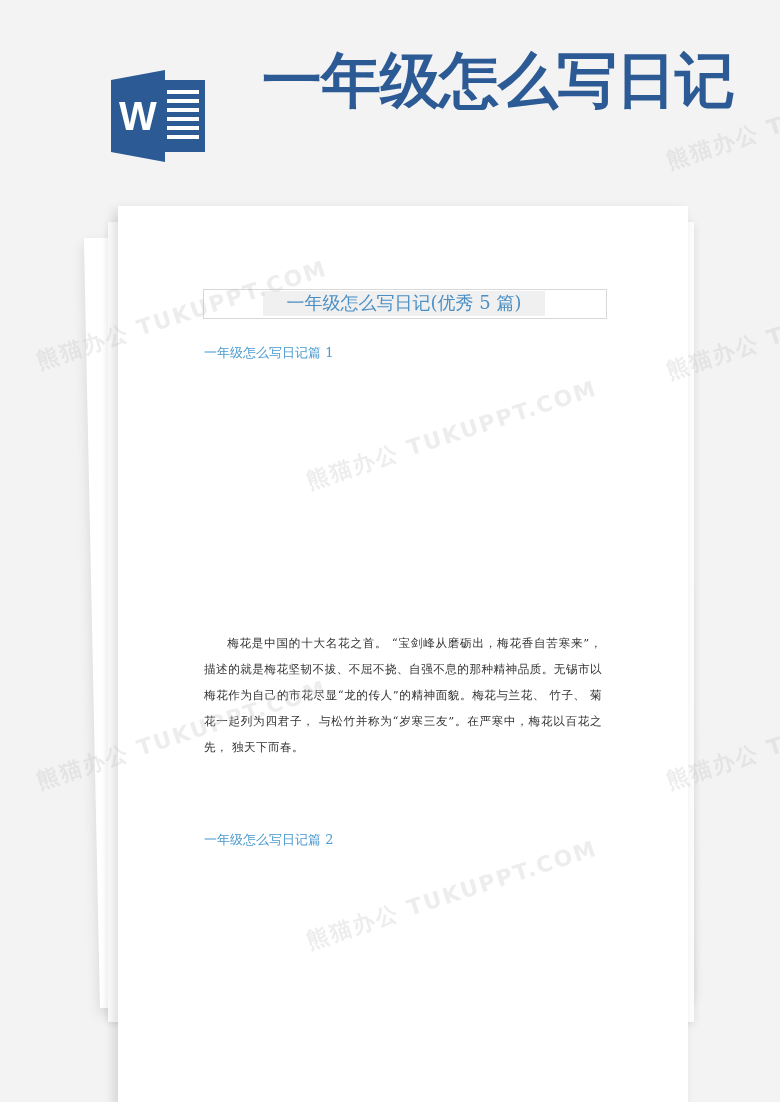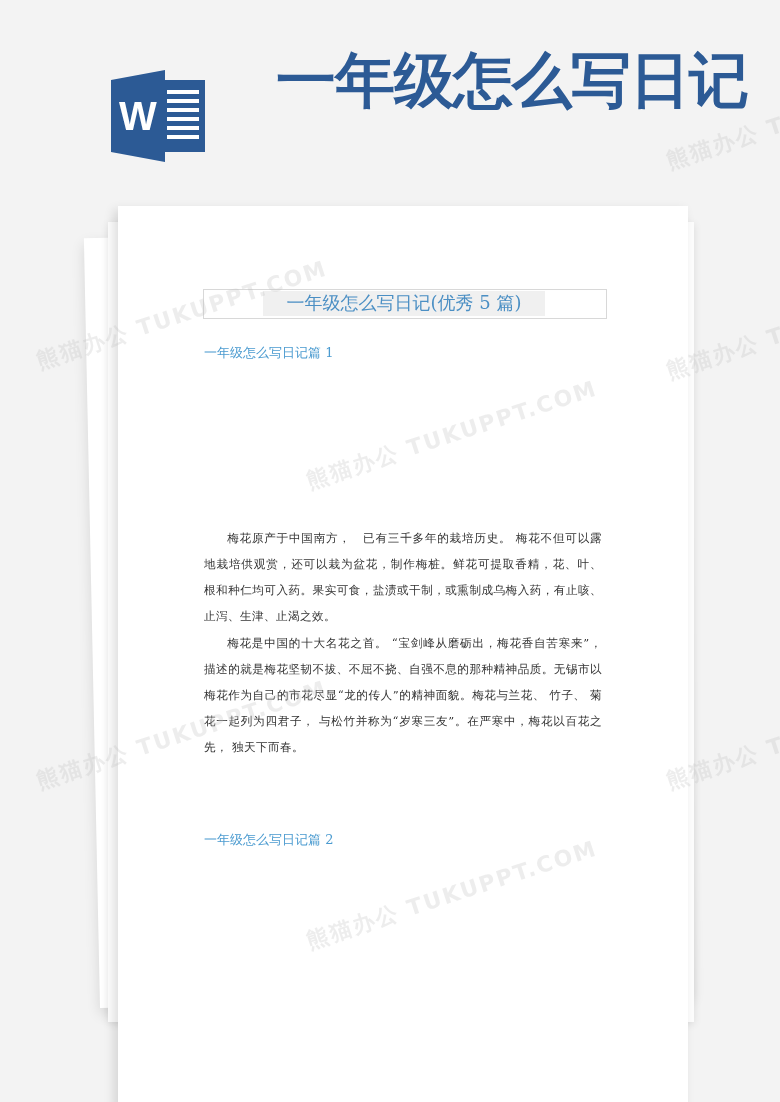--- a/index.html
+++ b/index.html
@@ -4,21 +4,21 @@
 <style>
   html, body { margin: 0; padding: 0; }
   body {
     width: 780px; height: 1102px; position: relative; overflow: hidden;
     background: #f3f3f3;
     font-family: "DejaVu Serif", "Liberation Serif", serif;
   }
   .header { position: absolute; left: 0; top: 0; width: 780px; height: 200px; }
   .word-icon { position: absolute; left: 109px; top: 70px; width: 100px; height: 92px; }
   .big-title {
-    position: absolute; left: 276px; top: 48px;
+    position: absolute; left: 262px; top: 48px;
     color: #2c5a95; font-family: "DejaVu Serif", "Liberation Serif", serif;
     font-weight: bold; font-size: 60px; line-height: 64px; letter-spacing: -1px;
   }
   .big-title div { white-space: nowrap; }
 
   .page-back {
     position: absolute; left: 100px; top: 238px; width: 592px; height: 770px;
     background: #fff; transform: rotate(-1.2deg); transform-origin: left bottom;
     box-shadow: 0 6px 14px rgba(0,0,0,0.12);
   }
@@ -83,21 +83,20 @@
 
 <div class="page-back"></div>
 <div class="page-mid"></div>
 
 <div class="page">
   <div class="doc-title-shade"></div>
   <div class="doc-title-box"></div>
   <div class="doc-title">一年级怎么写日记(优秀 5 篇)</div>
 
   <div class="section-heading" style="top:138px;">一年级怎么写日记篇 1</div>
-  <div class="para" style="top:319px;">梅花原产于中国南方，　已有三千多年的栽培历史。 梅花不但可以露地栽培供观赏，还可以栽为盆花，制作梅桩。鲜花可提取香精，花、叶、　根和种仁均可入药。果实可食，盐渍或干制，或熏制成乌梅入药，有止咳、止泻、生津、止渴之效。</div>
   <div class="para" style="top:424px;">梅花是中国的十大名花之首。 “宝剑峰从磨砺出，梅花香自苦寒来”，描述的就是梅花坚韧不拔、不屈不挠、自强不息的那种精神品质。无锡市以梅花作为自己的市花尽显“龙的传人”的精神面貌。梅花与兰花、 竹子、 菊花一起列为四君子， 与松竹并称为“岁寒三友”。在严寒中，梅花以百花之先， 独天下而春。</div>
 
   <div class="section-heading" style="top:577px;margin-top:48px;">一年级怎么写日记篇 2</div>
 </div>
 
 <div class="watermark" style="left:30px; top:300px;">熊猫办公 TUKUPPT.COM</div>
 <div class="watermark" style="left:300px; top:420px;">熊猫办公 TUKUPPT.COM</div>
 <div class="watermark" style="left:660px; top:310px;">熊猫办公 TUKUPPT.COM</div>
 <div class="watermark" style="left:30px; top:720px;">熊猫办公 TUKUPPT.COM</div>
 <div class="watermark" style="left:300px; top:880px;">熊猫办公 TUKUPPT.COM</div>

